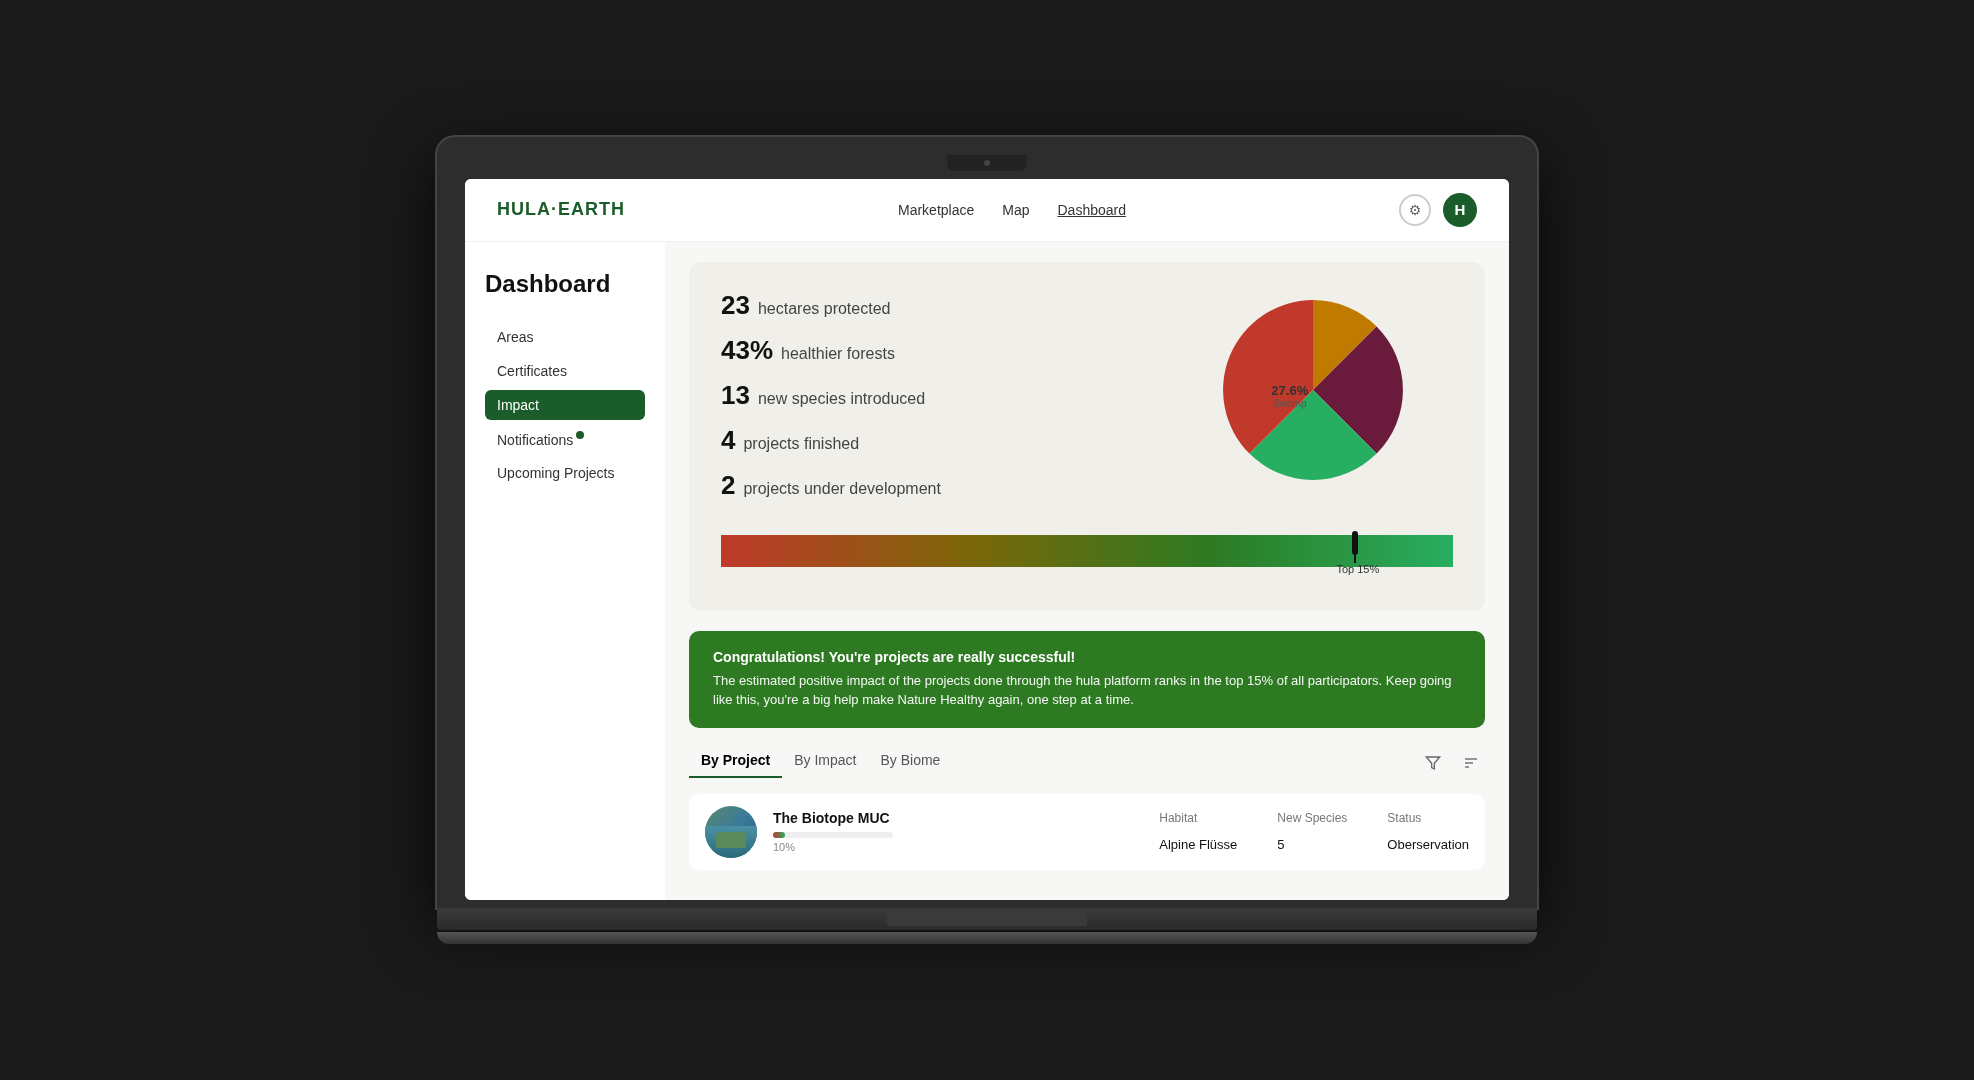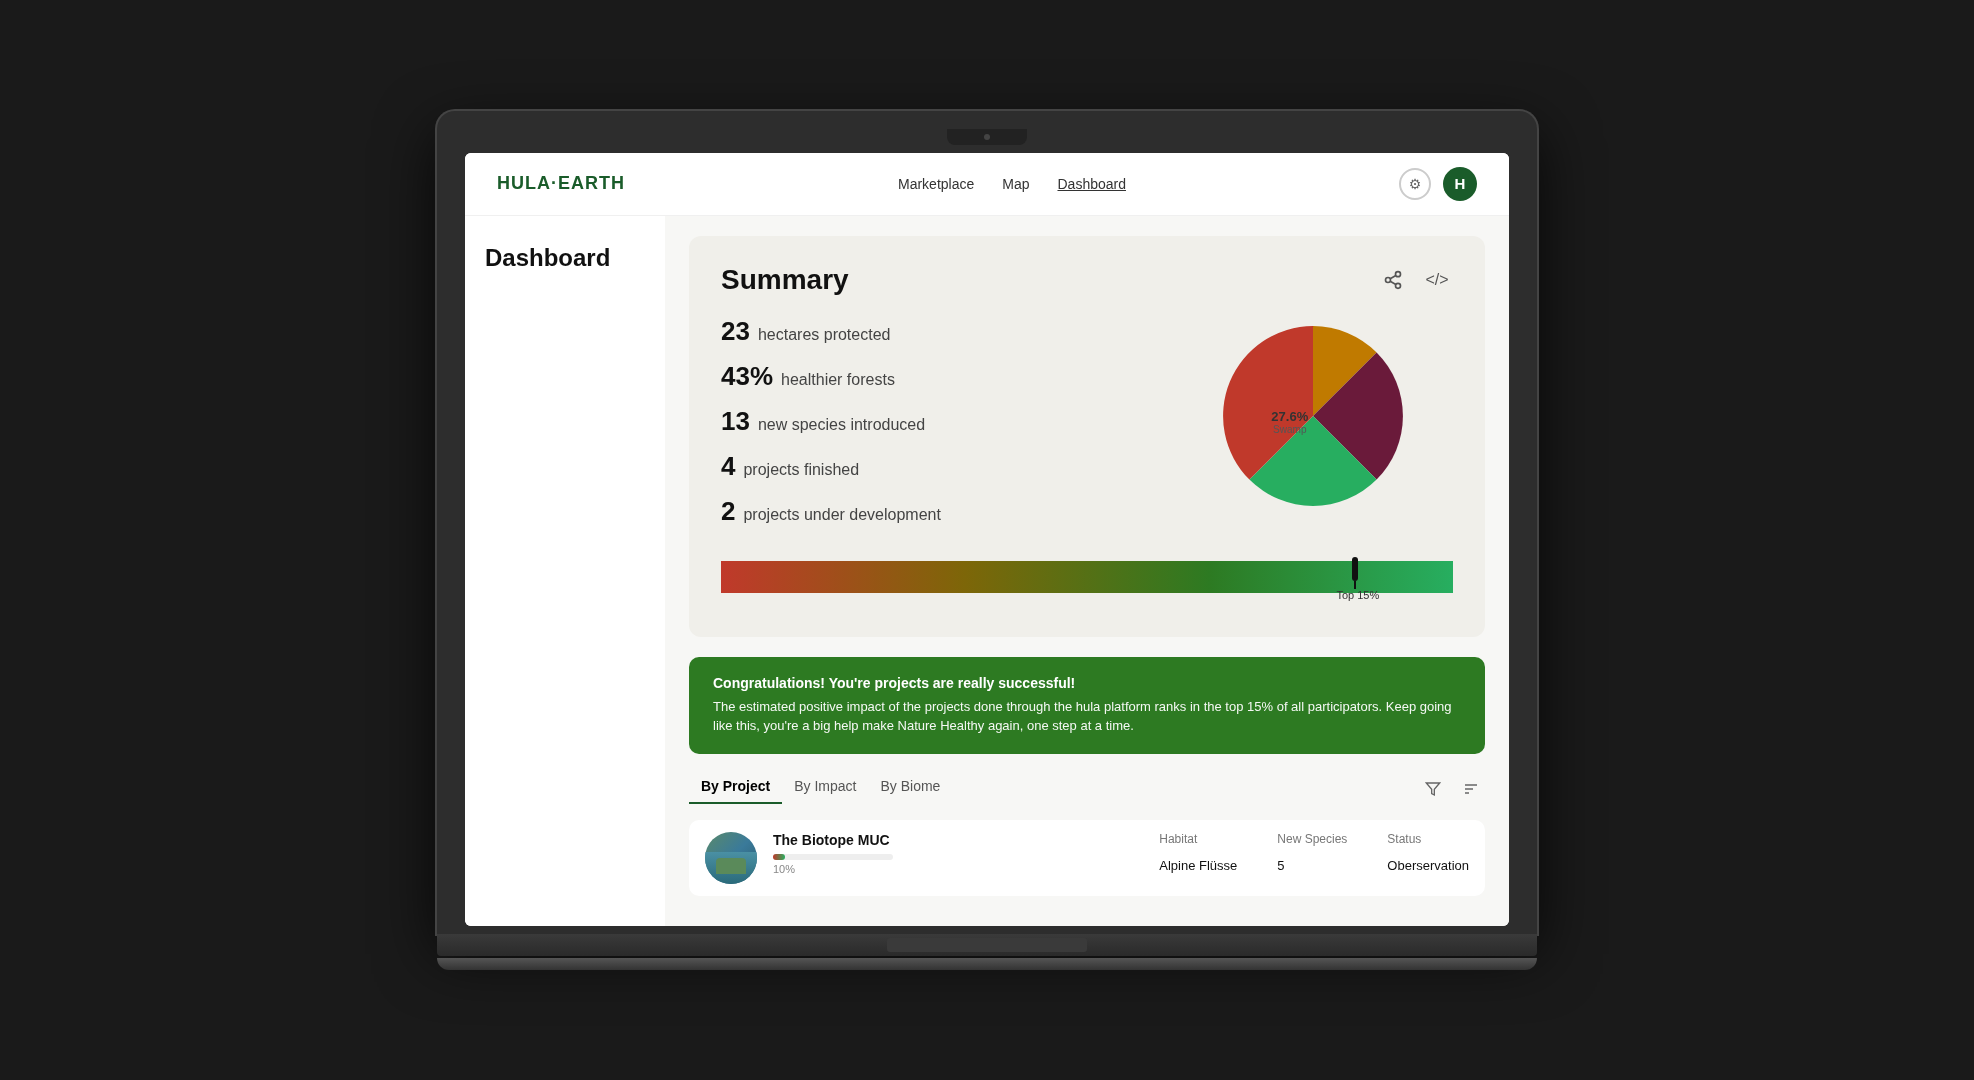--- a/index.html
+++ b/index.html
@@ -398,21 +398,21 @@
       align-items: center;
       justify-content: center;
       cursor: pointer;
       color: #666;
       font-size: 15px;
     }
 
     
     .project-row {
       display: flex;
-      align-items: flex-start;
+      align-items: center;
       gap: 16px;
       background: #fff;
       border-radius: 10px;
       padding: 12px 16px;
       margin-bottom: 10px;
     }
 
     .project-thumbnail {
       width: 52px;
       height: 52px;
@@ -520,42 +520,34 @@
         <div class="nav-right">
           <div class="settings-icon-btn">⚙</div>
           <div class="avatar-btn">H</div>
         </div>
       </header>
 
       <div class="app-body">
 
         <aside class="sidebar">
           <h1 class="page-title">Dashboard</h1>
+          <nav class="sidebar-nav">
+            <div class="sidebar-item">Areas</div>
+            <div class="sidebar-item">Certificates</div>
+            <div class="sidebar-item active">Impact</div>
+            <div class="sidebar-item">
+              <span>Notifications</span><span class="notification-badge"></span>
+            </div>
+            <div class="sidebar-item">Upcoming Projects</div>
+          </nav>
         </aside>
 
         <main class="main-content">
 
           <div class="summary-card">
-            <div class="summary-header">
-              <h2 class="summary-title">Summary</h2>
-              <div class="summary-actions">
-                <div class="action-btn">
-                  <svg width="20" height="20" viewBox="0 0 24 24" fill="none" stroke="#555" stroke-width="2">
-                    <circle cx="18" cy="5" r="3"></circle>
-                      <circle cx="6" cy="12" r="3"></circle>
-                      <circle cx="18" cy="19" r="3"></circle>
-                    <line x1="8.59" y1="13.51" x2="15.42" y2="17.49"></line>
-                      <line x1="15.41" y1="6.51" x2="8.59" y2="10.49"></line>
-                  </svg>
-                </div>
-                <div class="action-btn">
-                  <span>&lt;/&gt;</span>
-                </div>
-              </div>
-            </div>
 
             <div class="summary-body">
               <div class="summary-stats">
                 <div class="stat-row">
                   <span class="stat-number">23</span>
                   <span class="stat-label">hectares protected</span>
                 </div>
                 <div class="stat-row">
                   <span class="stat-number">43%</span>
                   <span class="stat-label">healthier forests</span>

